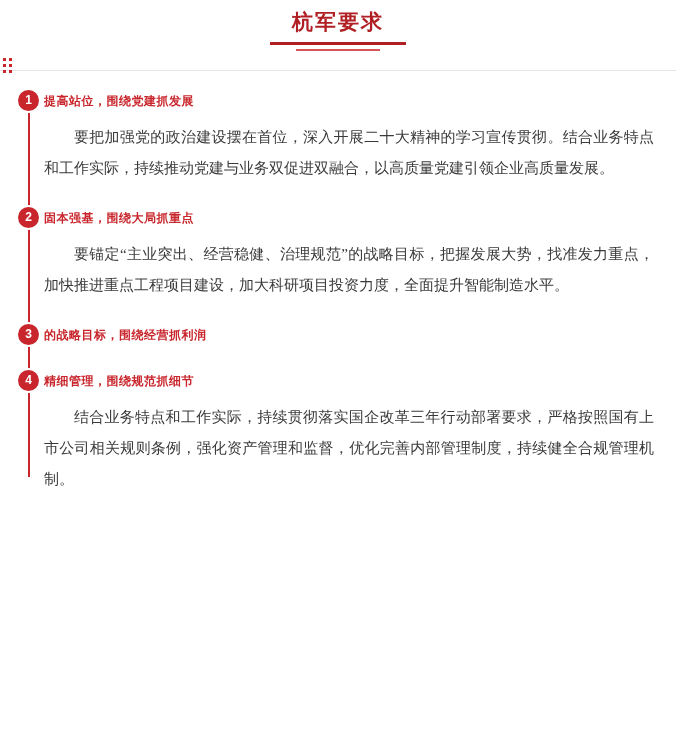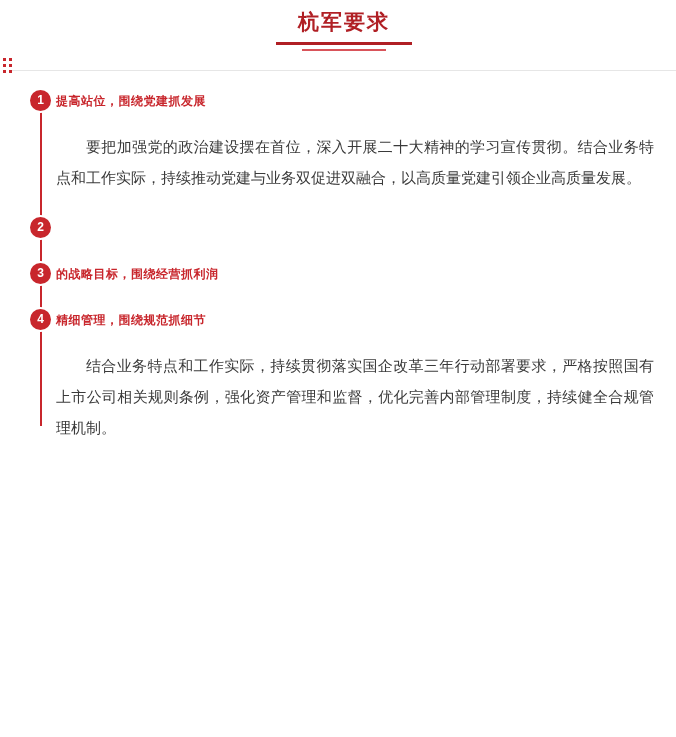--- a/index.html
+++ b/index.html
@@ -14,21 +14,20 @@
     color: #333333;
     overflow: hidden;
     position: relative;
   }
 
   .page {
     position: relative;
     width: 676px;
     height: 539px;
     box-sizing: border-box;
-    padding-left: 12px;
   }
 
   
   .header {
     position: relative;
     height: 62px;
     display: flex;
     flex-direction: column;
     align-items: center;
     justify-content: flex-start;
@@ -136,21 +135,21 @@
     font-family: "Liberation Sans", sans-serif;
   }
   .sec-title {
     font-size: 12px;
     font-weight: bold;
     color: #c8262c;
     letter-spacing: 0.5px;
     line-height: 24px;
   }
   .sec-body {
-    margin-top: 19px;
+    margin-top: 9px;
     font-size: 15px;
     line-height: 31px;
     color: #3a3a3a;
     text-indent: 2em;
     text-align: justify;
     padding-right: 4px;
     font-family: "Liberation Serif", serif;
   }
 </style>
 </head>
@@ -190,21 +189,23 @@
       <div class="sec-head">
         <div class="badge">1</div>
         <div class="sec-title">提高站位，围绕党建抓发展</div>
       </div>
       <div class="sec-body">要把加强党的政治建设摆在首位，深入开展二十大精神的学习宣传贯彻。结合业务特点和工作实际，持续推动党建与业务双促进双融合，以高质量党建引领企业高质量发展。</div>
     </div>
 
     <div class="section">
       <div class="sec-head">
         <div class="badge">2</div>
-      </div>
+        <div class="sec-title">固本强基，围绕大局抓重点</div>
+      </div>
+      <div class="sec-body">要锚定“主业突出、经营稳健、治理规范”的战略目标，把握发展大势，找准发力重点，加快推进重点工程项目建设，加大科研项目投资力度，全面提升智能制造水平。</div>
     </div>
 
     <div class="section">
       <div class="sec-head">
         <div class="badge">3</div>
         <div class="sec-title">的战略目标，围绕经营抓利润</div>
       </div>
     </div>
 
     <div class="section">

